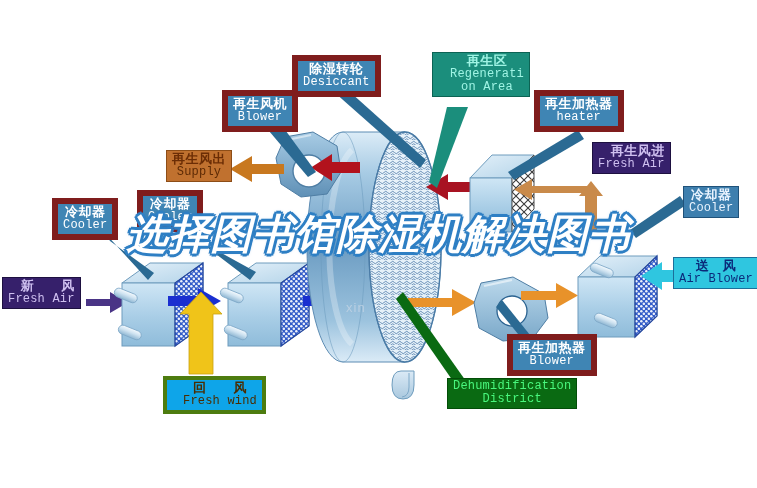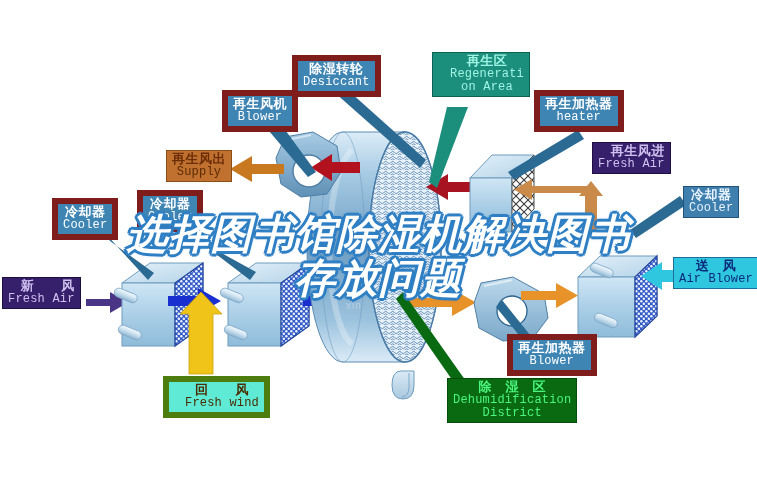--- a/index.html
+++ b/index.html
@@ -77,22 +77,22 @@
 
   
   .sty-green {
     background: #0a6a12;
     border: 1px solid #034d08;
   }
   .sty-green .cn, .sty-green .en { color: #49f77d; }
 
   
   .sty-yellow {
-    background: #5eead4;
-    border: 6px solid #4d7c0f;
+    background: #0ea5e9;
+    border: 4px solid #4d7c0f;
     padding-left: 16px;
   }
   .sty-yellow .cn, .sty-yellow .en { color: #4a2c00; }
 
   
   .sty-cyan {
     background: #2fc6e0;
     border: 1px solid #1b6f9a;
   }
   .sty-cyan .cn, .sty-cyan .en { color: #0b2a7a; }
@@ -119,21 +119,21 @@
       -2px -2px 0 #2e7fc4,  2px -2px 0 #2e7fc4,
       -2px  2px 0 #2e7fc4,  2px  2px 0 #2e7fc4,
       -3px  0   0 #2e7fc4,  3px  0   0 #2e7fc4,
        0   -3px 0 #2e7fc4,  0    3px 0 #2e7fc4,
        0    0   4px #2e7fc4;
   }
   #wm-small {
     position: absolute;
     left: 346px; top: 300px;
     font-family: "Liberation Sans", sans-serif;
-    font-size: 10px;
+    font-size: 13px;
     color: #b9cfe2;
     z-index: 25;
     letter-spacing: 1px;
   }
 </style>
 </head>
 <body>
 
 <div id="stage">
 
@@ -404,30 +404,28 @@
     <span class="cn">回　　风</span>
     <span class="en">Fresh wind</span>
   </div>
 
   <div class="lbl sty-blue" style="left:507px; top:334px;">
     <span class="cn">再生加热器</span>
     <span class="en">Blower</span>
   </div>
 
   <div class="lbl sty-green" style="left:447px; top:378px;">
-    <span class="cn">除　湿　区</span>
     <span class="en">Dehumidification</span>
     <span class="en">District</span>
   </div>
 
   <div class="lbl sty-cyan" style="left:673px; top:257px;">
     <span class="cn">送　风</span>
     <span class="en">Air Blower</span>
   </div>
 
   <div id="wm-small">xin</div>
 
   <div id="overlay-title">
     <span>选择图书馆除湿机解决图书</span>
-    <span>存放问题</span>
   </div>
 
 </div>
 
 </body></html>

